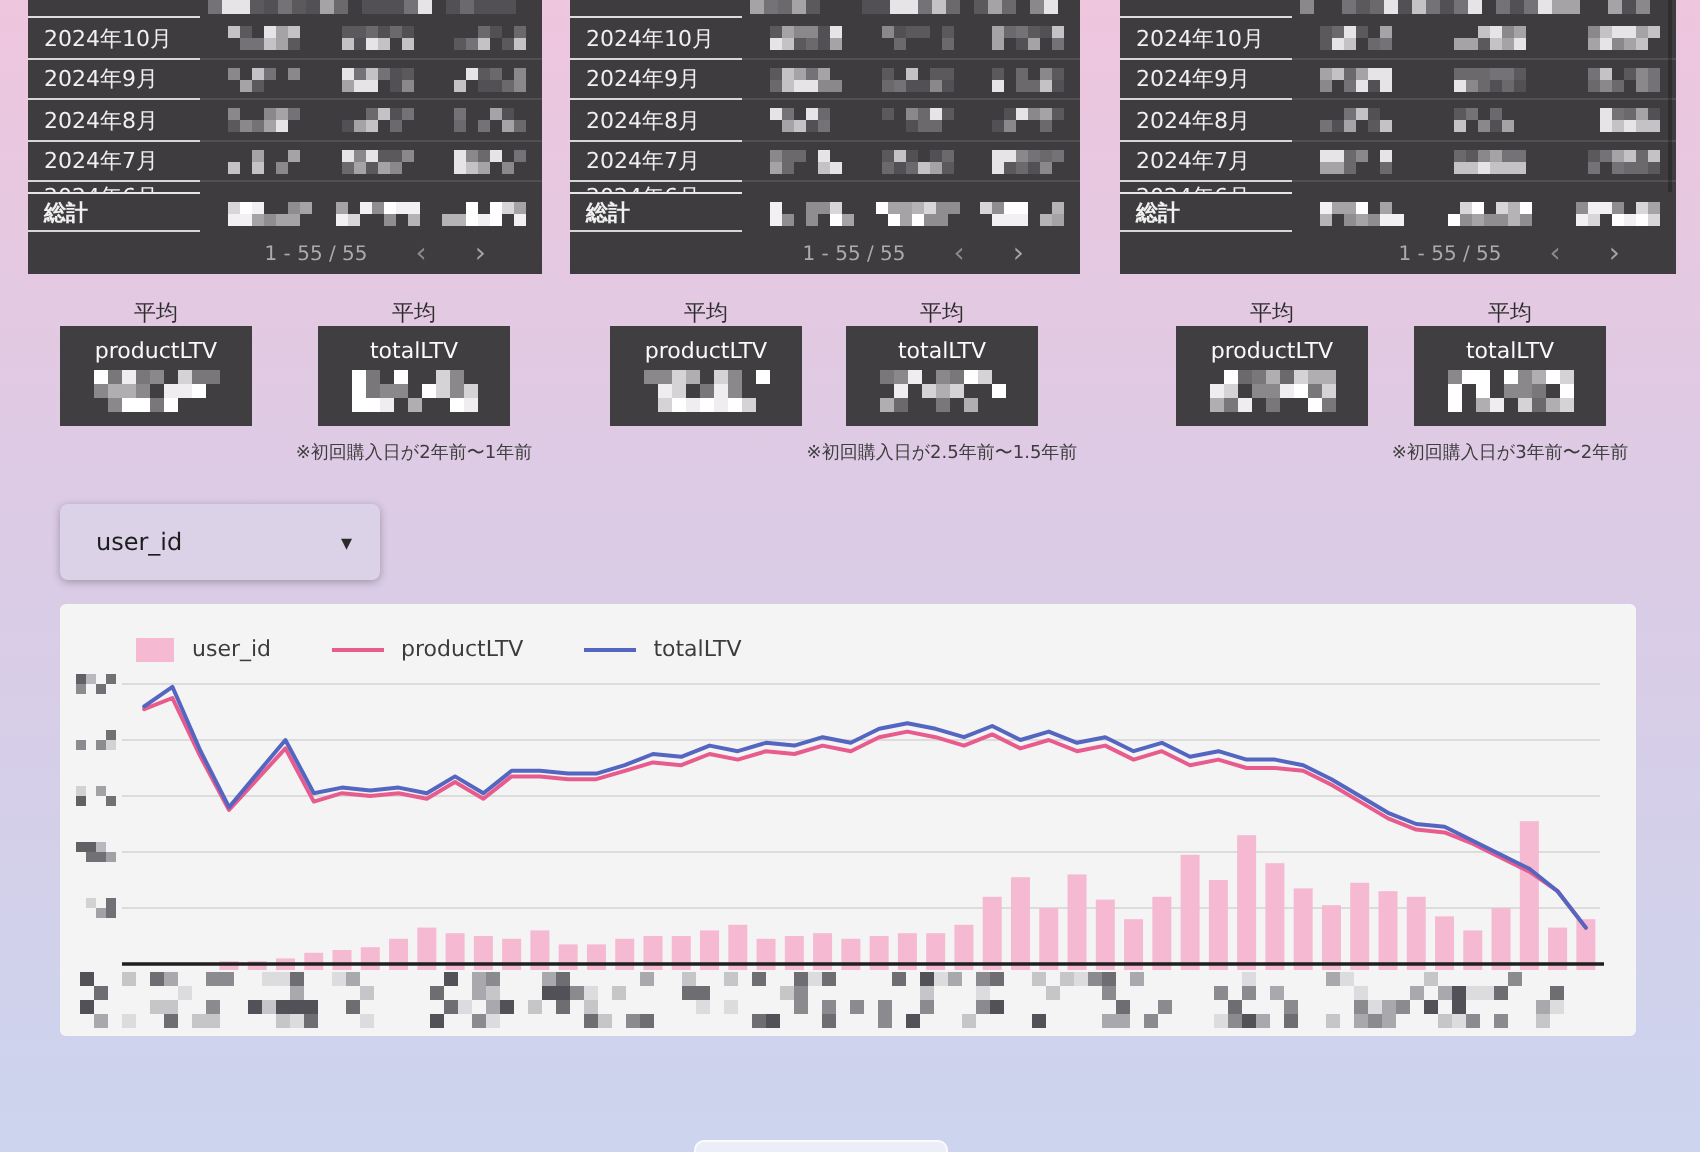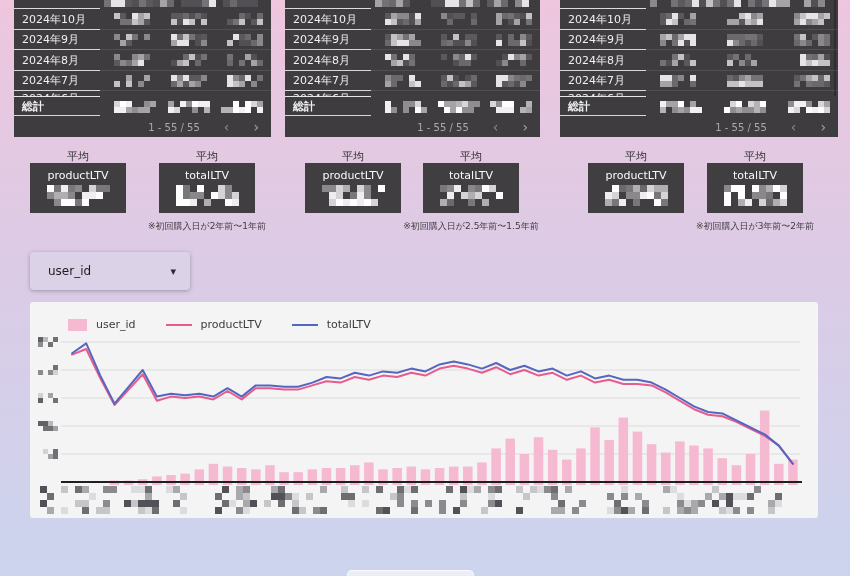--- a/index.html
+++ b/index.html
@@ -22,21 +22,21 @@
   .t-vals{position:absolute;left:92px;right:8px;top:0;bottom:0;display:flex;align-items:center;justify-content:space-between;padding-left:8px}
   .mosaic{overflow:hidden}
   .mosaic.val{width:36px;height:12px}
   .mosaic.valw{width:42px;height:12px}
   .t-partial{height:6px;overflow:hidden;position:relative}
   .t-partial::after{content:"";position:absolute;left:0;bottom:0;width:86px;border-bottom:1px solid #e6e6e6}
   .t-partial .t-label{position:absolute;top:0;left:0}
   .t-row.total{height:19px}
   .t-row.total::before{border-bottom:none}
   .t-row.total .t-label{font-weight:bold}
-  .t-pager{height:22px;display:flex;align-items:center;justify-content:flex-end;font-size:10px;color:#ababab;padding-right:12px}
+  .t-pager{height:22px;display:flex;align-items:center;justify-content:flex-end;font-size:10px;color:#ababab;padding-right:28px}
   .pg{background:none;border:none;font-size:14px;line-height:1;padding:0;margin-left:24px;cursor:pointer;font-family:inherit}
   .pg.prev{color:#8b8b8b}
   .pg.next{color:#a5a5a5}
 
   
   .avg{position:absolute;top:149px;width:96px;text-align:center;font-size:11px;color:#2e2e2e}
   .score-card{position:absolute;top:163px;width:96px;height:50px;background:#403e41;color:#fafafa;text-align:center}
   .score-card .metric{display:block;font-size:11px;margin-top:6px}
   .score-card .mosaic{margin:3px auto 0;width:63px;height:21px}
   .note{position:absolute;top:220px;width:150px;text-align:center;font-size:9px;color:#3d3d3d}

